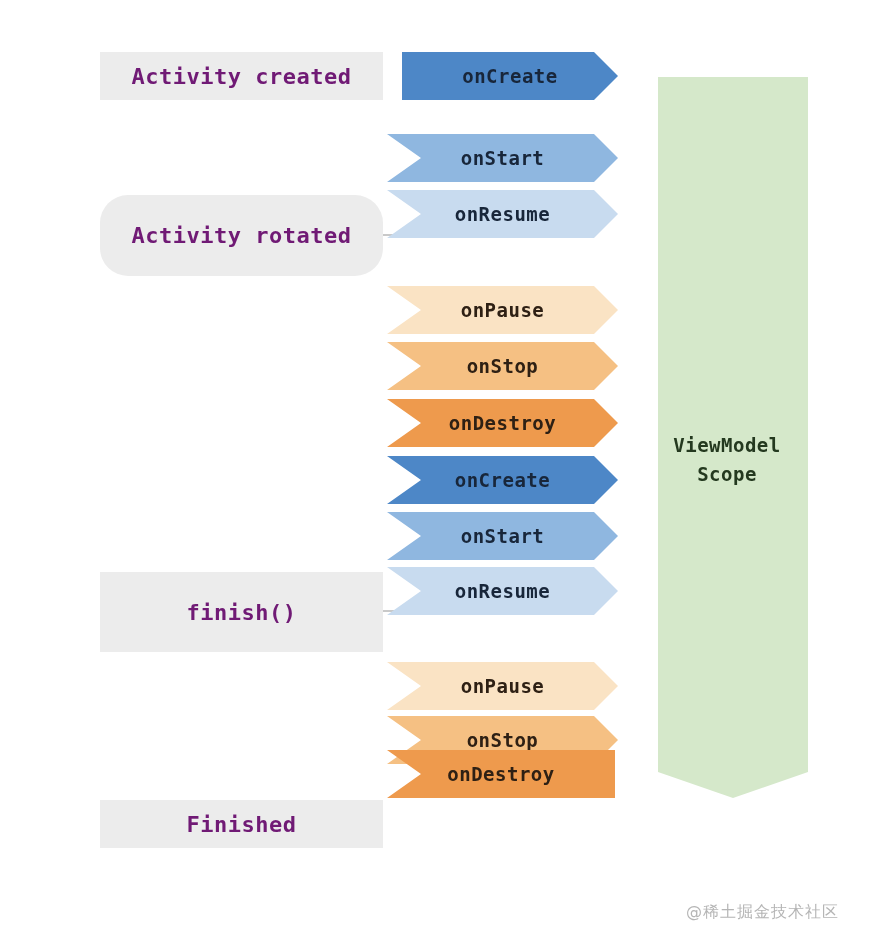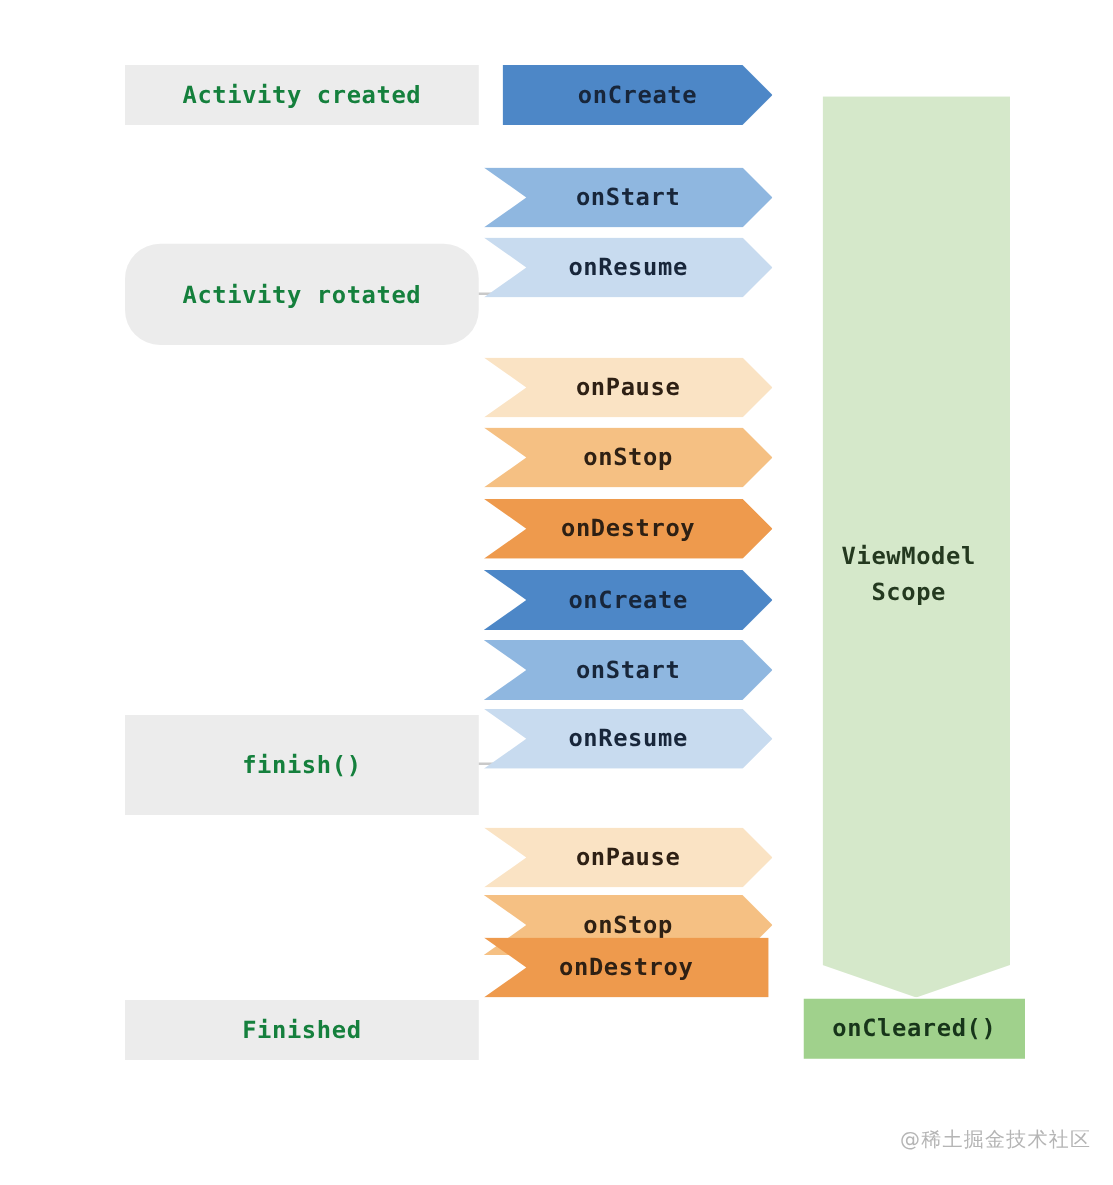--- a/index.html
+++ b/index.html
@@ -4,21 +4,21 @@
 <style>
   html,body{margin:0;padding:0;background:#ffffff;}
   .stage{
     position:relative;width:890px;height:948px;background:#ffffff;
     font-family:"DejaVu Sans Mono","Liberation Mono",monospace;
     overflow:hidden;
   }
   .state-box{
     position:absolute;left:100px;width:283px;background:#ececec;
     display:flex;align-items:center;justify-content:center;
-    color:#15803d;font-size:19px;font-weight:700;letter-spacing:.5px;
+    color:#701a75;font-size:22px;font-weight:700;letter-spacing:.5px;
   }
   .connector{
     position:absolute;height:2px;background:#c9c9c9;
   }
   .arrow{
     position:absolute;height:48px;
     display:flex;align-items:center;justify-content:center;
     font-size:19px;font-weight:700;letter-spacing:.5px;
   }
   .arrow.start{
@@ -42,37 +42,34 @@
     position:absolute;left:658px;top:431px;width:138px;
     text-align:center;font-size:19px;font-weight:700;line-height:29px;
     white-space:pre-line;letter-spacing:.5px;
   }
   .oncleared-box{
     position:absolute;left:643px;top:799px;width:177px;height:48px;
     display:flex;align-items:center;justify-content:center;
     font-size:19px;font-weight:700;letter-spacing:.5px;
   }
   .watermark{
-    position:absolute;left:703px;top:902px;width:170px;
+    position:absolute;left:686px;top:902px;width:170px;
     font-family:"DejaVu Sans","Liberation Sans",sans-serif;
-    font-size:16px;letter-spacing:1px;white-space:nowrap;text-align:right;
+    font-size:16px;letter-spacing:1px;white-space:nowrap;
   }
 </style>
 </head>
 <body>
 
 <div class="stage">
 
   <div class="scope-arrow" style="background: rgb(213, 232, 202);"></div>
   <div class="scope-label" style="color: rgb(36, 57, 31);">ViewModel
 Scope</div>
 
-  <div class="oncleared-box" style="background: rgb(160, 209, 140); color: rgb(23, 53, 26);">
-    <span>onCleared()</span>
-  </div>
 
   <div id="state-boxes">
       <div class="state-box" style="top: 52px; left: 100px; width: 283px; height: 48px;">
     <span>Activity created</span>
   </div>
       <div class="state-box" style="top: 195px; left: 100px; width: 283px; height: 81px; border-radius: 28px;">
     <span>Activity rotated</span>
   </div>
       <div class="state-box" style="top: 572px; left: 100px; width: 283px; height: 80px;">
     <span>finish()</span>

